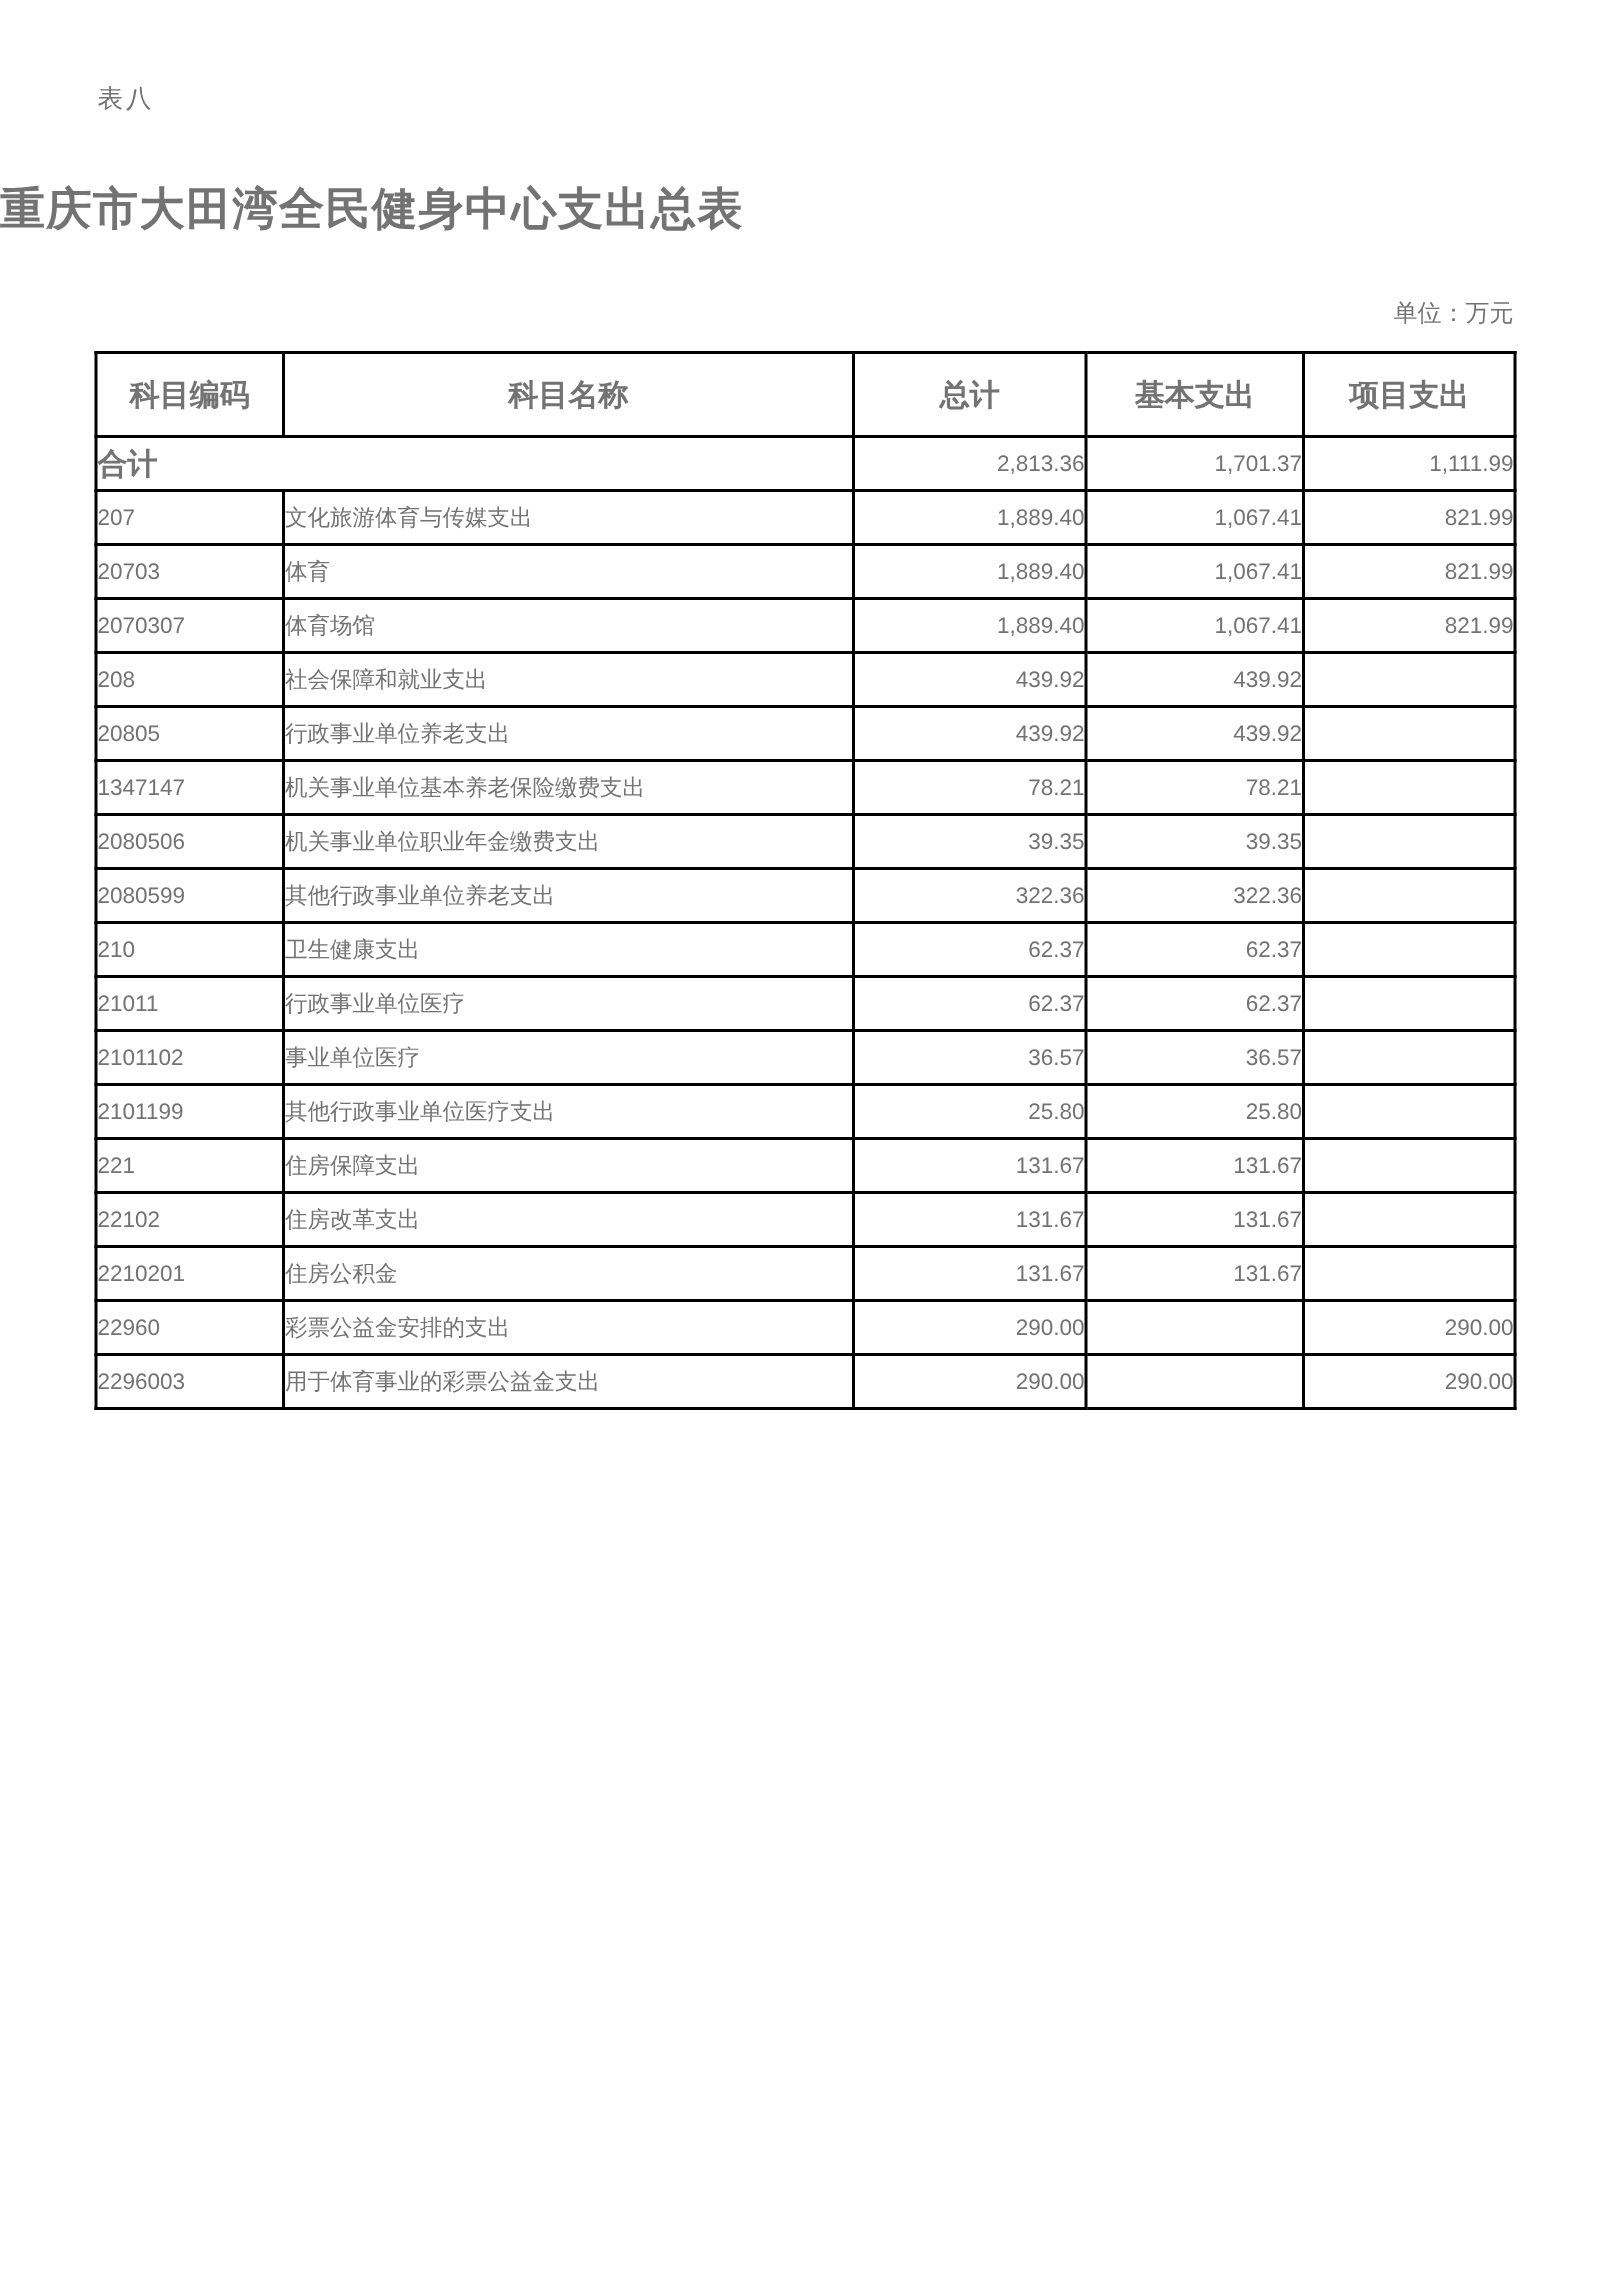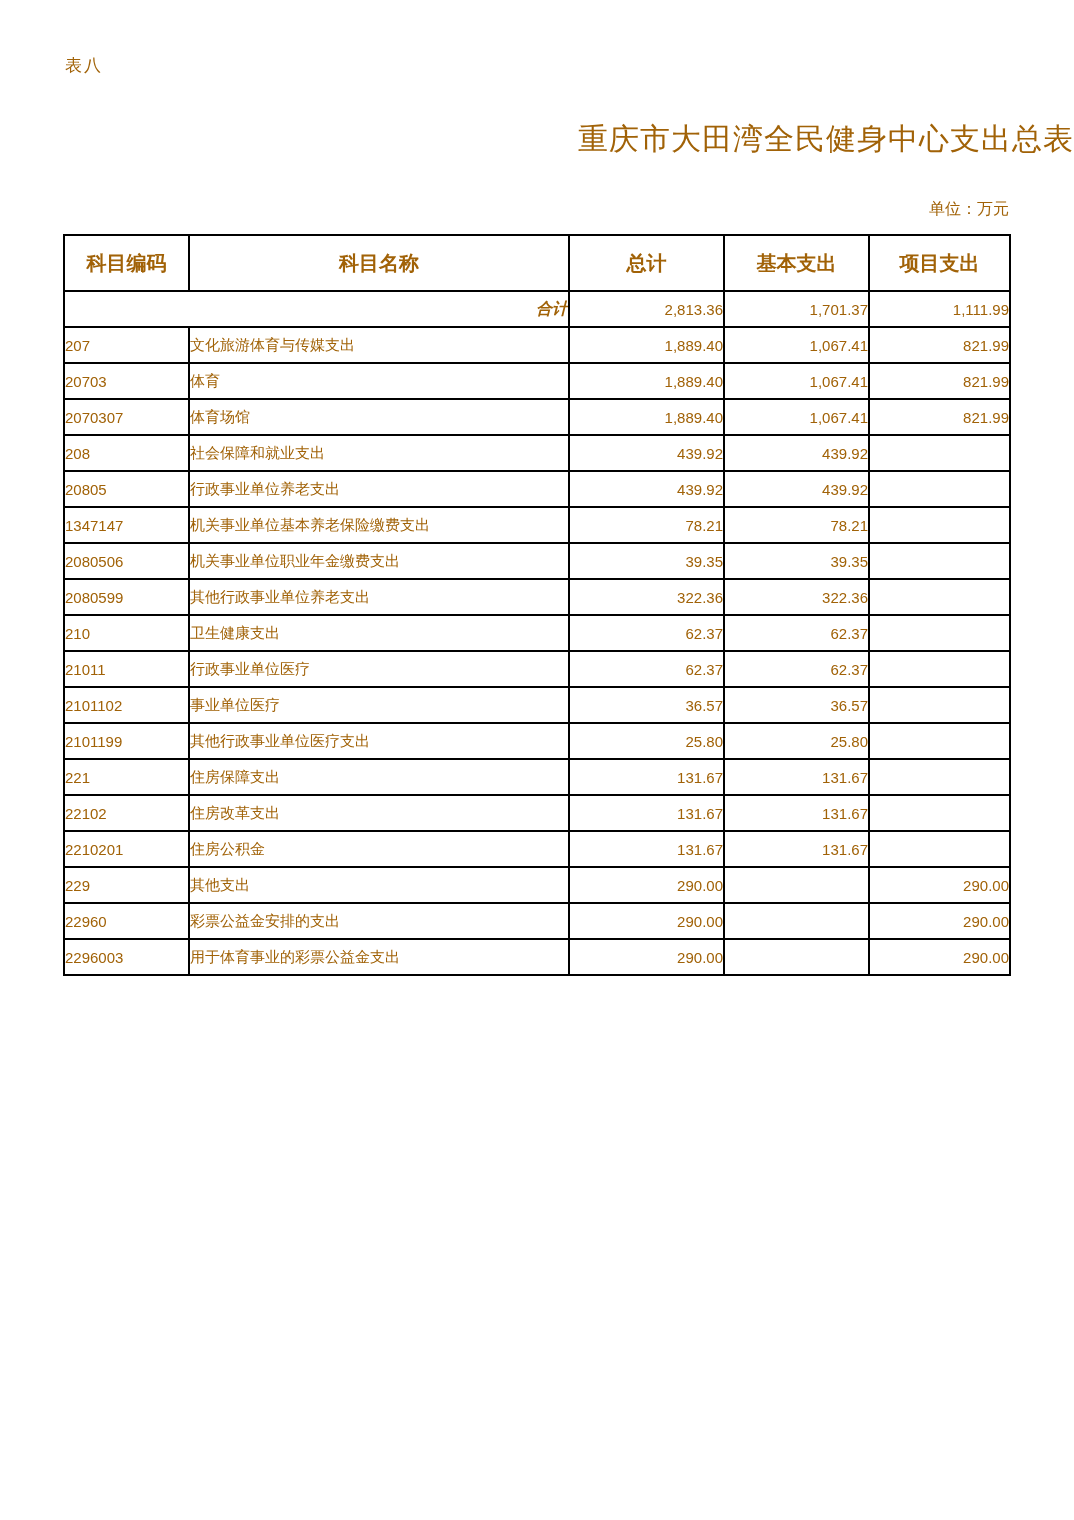--- a/index.html
+++ b/index.html
@@ -1,40 +1,40 @@
 <!DOCTYPE html>
 <html><head>
 <meta charset="utf-8">
 <style>
   html, body { margin: 0; padding: 0; background: #e8e8e8; }
   .page {
     position: relative;
     width: 1074px;
     height: 1520px;
     background: #ffffff;
-    color: #a16207;
+    color: #737373;
     font-family: "Liberation Serif", serif;
     margin: 0 auto;
     overflow: hidden;
   }
   .doc-tag {
     position: absolute;
     left: 65px;
     top: 54px;
     font-size: 17px;
     letter-spacing: 2px;
   }
   .doc-title {
     position: absolute;
     left: 0;
     top: 119px;
     width: 1074px;
-    text-align: right;
+    text-align: left;
     font-size: 30px;
-    font-weight: normal;
+    font-weight: bold;
     letter-spacing: 1px;
   }
   .unit-label {
     position: absolute;
     left: 63px;
     top: 199px;
     width: 946px;
     text-align: right;
     font-size: 16px;
   }
@@ -72,24 +72,23 @@
     text-align: left;
   }
   td.num {
     font-family: "Liberation Sans", sans-serif;
     font-size: 15px;
     text-align: right;
     padding-right: 4px;
   }
   td.total-label {
     font-family: "Liberation Serif", serif;
-    font-size: 16px;
+    font-size: 20px;
     font-weight: bold;
-    text-align: right;
-    font-style: italic;
+    text-align: left;
   }
   .indent-1 { padding-left: 4px; }
   .indent-2 { padding-left: 22px; }
   .indent-3 { padding-left: 39px; }
 </style>
 </head>
 <body>
 
 <div class="page">
 
@@ -237,27 +236,20 @@
     </tr>
 
     <tr>
       <td class="code indent-3">2210201</td>
       <td class="name indent-3">住房公积金</td>
       <td class="num">131.67</td>
       <td class="num">131.67</td>
       <td class="num"></td>
     </tr>
 
-    <tr>
-      <td class="code indent-1">229</td>
-      <td class="name indent-1">其他支出</td>
-      <td class="num">290.00</td>
-      <td class="num"></td>
-      <td class="num">290.00</td>
-    </tr>
 
     <tr>
       <td class="code indent-2">22960</td>
       <td class="name indent-2">彩票公益金安排的支出</td>
       <td class="num">290.00</td>
       <td class="num"></td>
       <td class="num">290.00</td>
     </tr>
 
     <tr>

